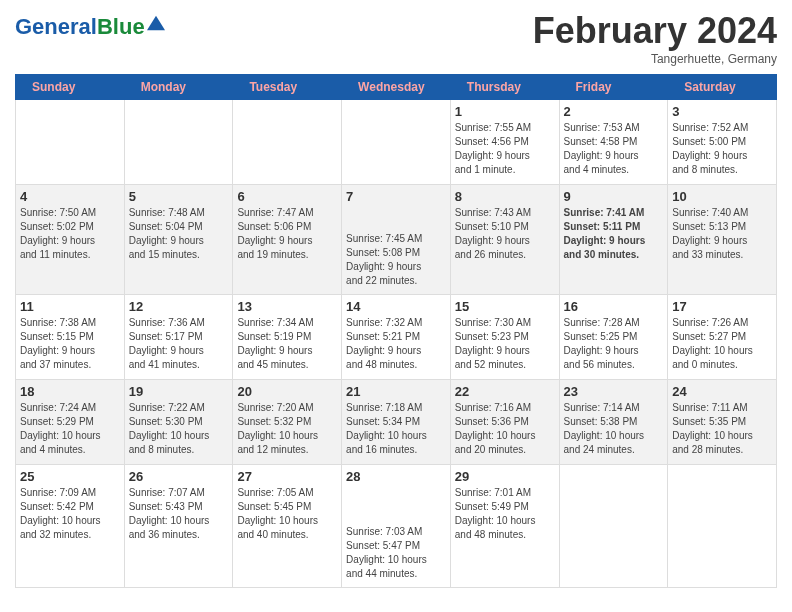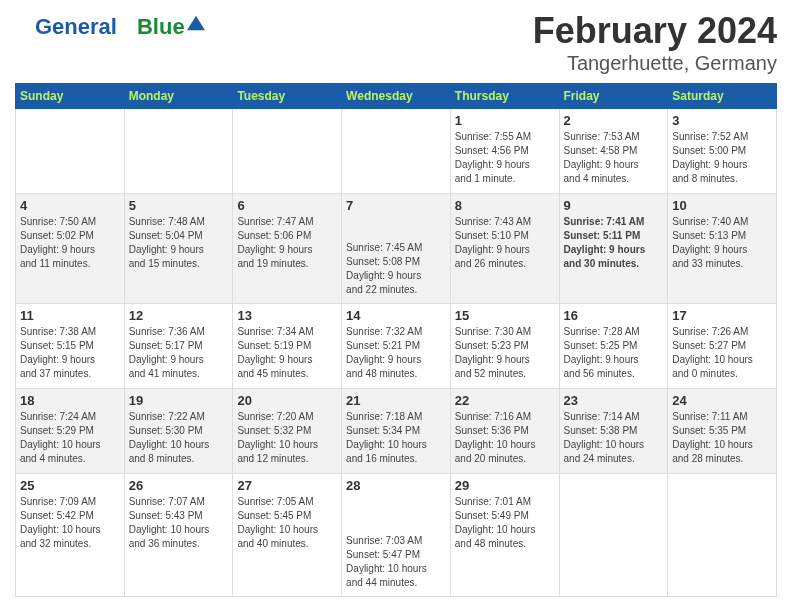--- a/index.html
+++ b/index.html
@@ -22,53 +22,52 @@
       margin-top: 6px;
     }
     .logo-text {
       font-size: 22px;
       font-weight: bold;
       color: #333;
       line-height: 1;
     }
     .logo-text span {
       color: #1a5ca8;
-      margin-left: 20px;
     }
     .logo-icon {
       width: 18px;
       height: 18px;
       margin-left: 2px;
       margin-top: -8px;
     }
     .title-block {
       text-align: right;
     }
     .month-title {
       font-size: 36px;
       font-weight: bold;
       color: #333;
     }
     .location-title {
-      font-size: 20px;
+      font-size: 12px;
       color: #555;
     }
     table {
       width: 100%;
       border-collapse: collapse;
       table-layout: fixed;
     }
     thead tr {
       background-color: #1a5ca8;
     }
     thead th {
-      color: #bef264;
+      color: #fca5a5;
       font-size: 12px;
       font-weight: bold;
-      padding: 5px 4px;
+      padding: 5px 16px;
       text-align: left;
       border: 1px solid #1a5ca8;
     }
     tbody tr {
       border-bottom: 1px solid #ccc;
     }
     tbody td {
       vertical-align: top;
       padding: 4px 4px 6px 4px;
       font-size: 9.5px;

